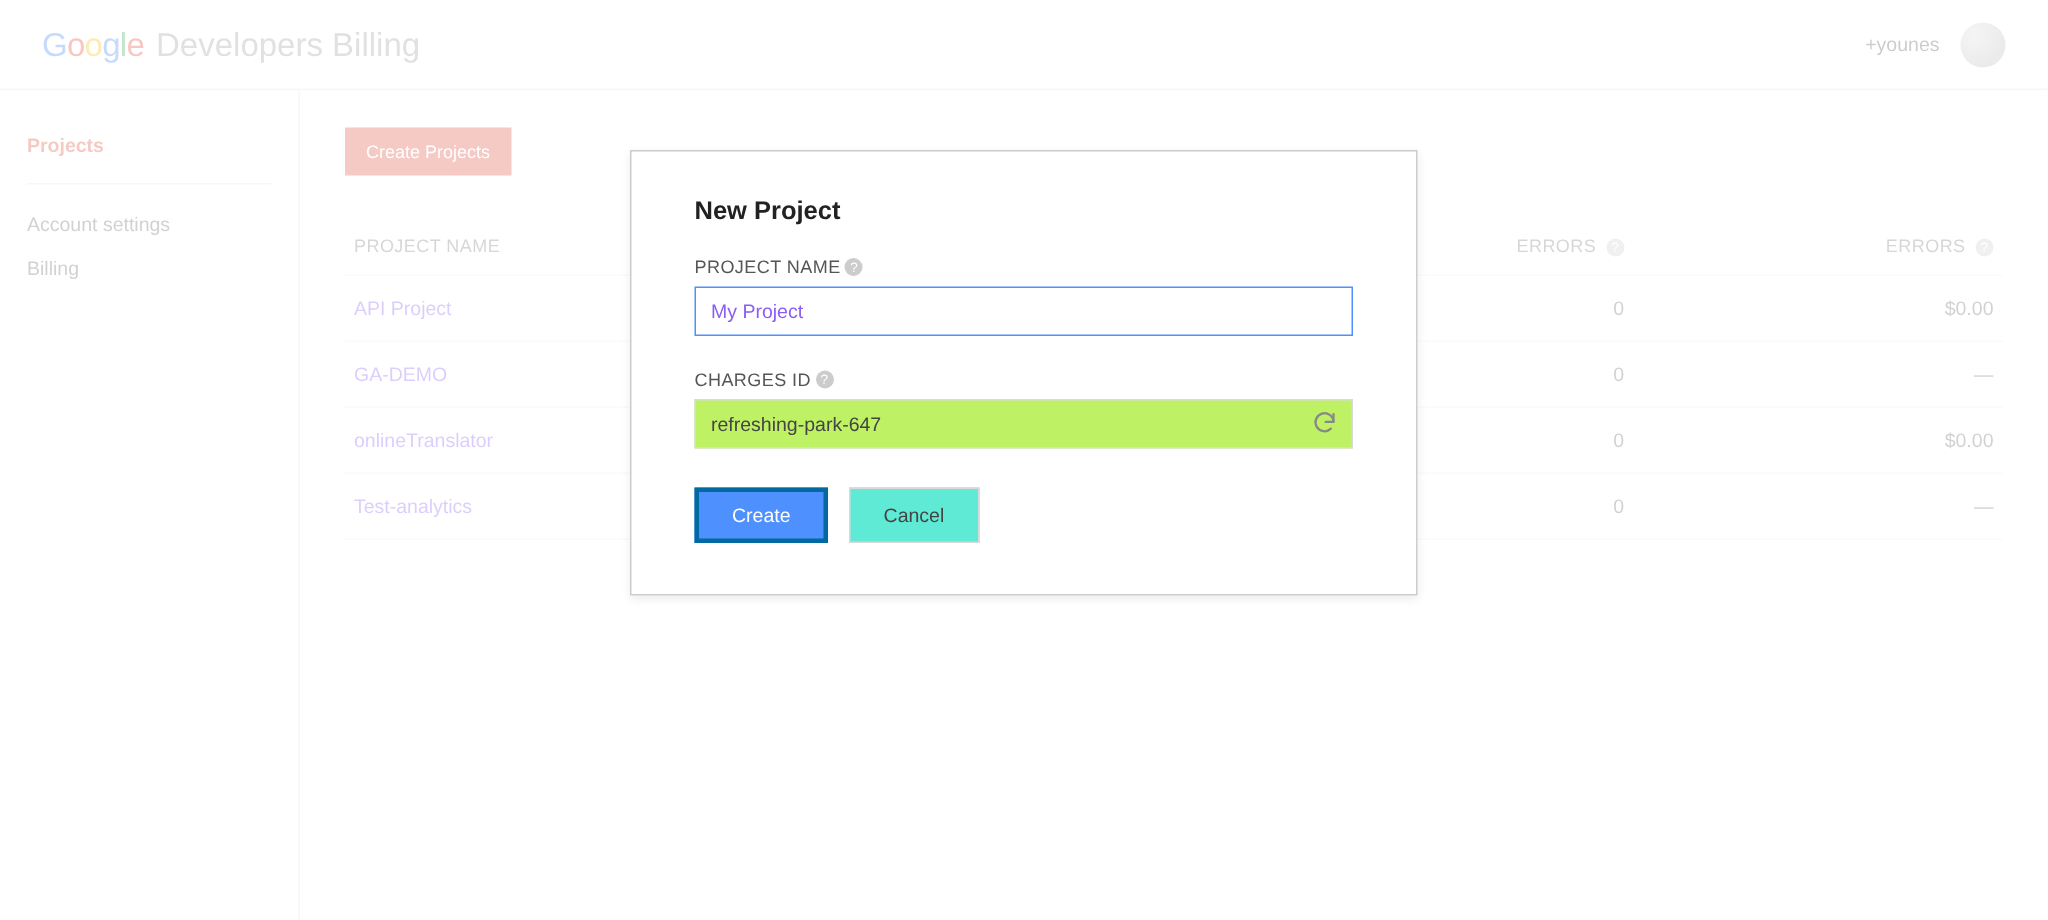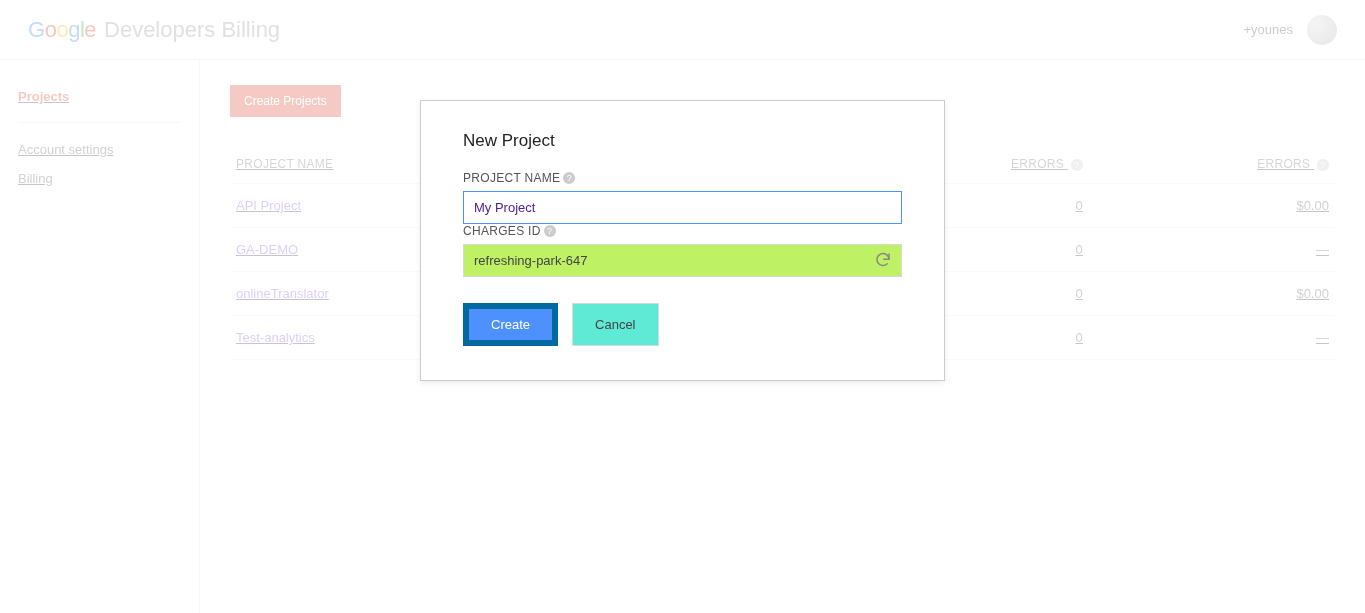--- a/index.html
+++ b/index.html
@@ -45,21 +45,21 @@
     }
     .avatar {
       width: 30px;
       height: 30px;
       border-radius: 50%;
       background: radial-gradient(circle at 30% 30%, #ddd, #bbb 70%);
       display: inline-block;
     }
 
     
-    .body-row { display: flex; height: calc(100% - 60px); text-decoration: underline; }
+    .body-row { display: flex; height: calc(100% - 60px); }
 
     .sidebar {
       width: 200px;
       border-right: 1px solid #e5e5e5;
       padding: 22px 18px;
     }
     .sidebar-item {
       padding: 7px 0;
       color: #666;
       cursor: pointer;
@@ -128,40 +128,41 @@
     .dialog {
       width: 525px;
       margin-top: 100px;
       background: #fff;
       border: 1px solid #ccc;
       padding: 30px 42px 34px 42px;
       box-shadow: 0 2px 6px rgba(0,0,0,0.08);
     }
     .dialog-title {
       font-size: 17px;
-      font-weight: normal;
+      font-weight: bold;
       color: #222;
       margin-bottom: 20px;
     }
     .field-label {
       font-size: 12px;
       letter-spacing: 0.3px;
       color: #555;
       margin-bottom: 6px;
       display: flex;
       align-items: center;
     }
     .field-label .help-icon { background: #ccc; }
     .field-input {
       width: 100%;
       padding: 8px 10px;
       font-size: 13px;
       border: 1px solid #4d90fe;
       outline: none;
-      color: #4c1d95;
+      margin-bottom: 22px;
+      color: #8b5cf6;
     }
     .field-input.readonly {
       border: 1px solid #d9d9d9;
       background: #bef264;
       color: #444;
       margin-bottom: 26px;
       padding-right: 36px;
     }
     .input-wrap { position: relative; }
     .refresh-icon {
@@ -173,21 +174,21 @@
     .refresh-icon svg { width: 18px; height: 18px; stroke: #888; fill: none; }
     .dialog-buttons { display: flex; gap: 14px; }
     .btn {
       padding: 8px 22px;
       font-size: 13px;
       cursor: pointer;
     }
     .btn-primary {
       background: #4d90fe;
       color: #fff;
-      border: 6px solid #0369a1;
+      border: 3px solid #0369a1;
     }
     .btn-secondary {
       background: #5eead4;
       color: #444;
       border: 1px solid #d9d9d9;
     }
   </style>
 </head>
 <body>
 

